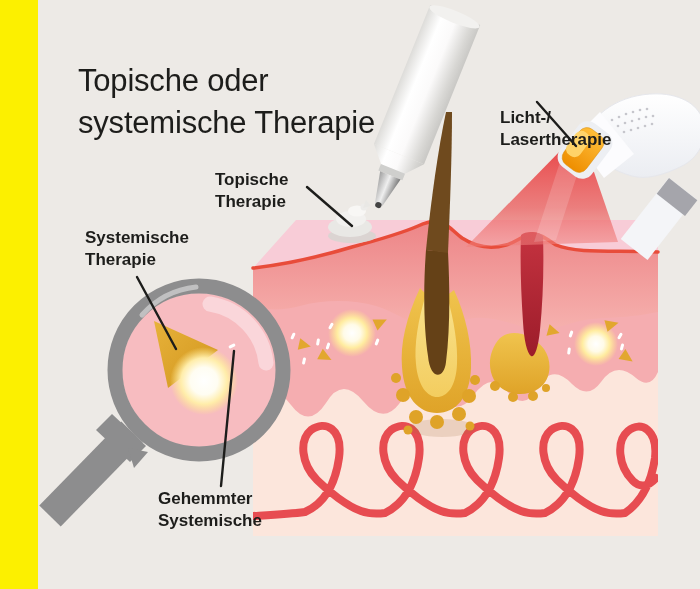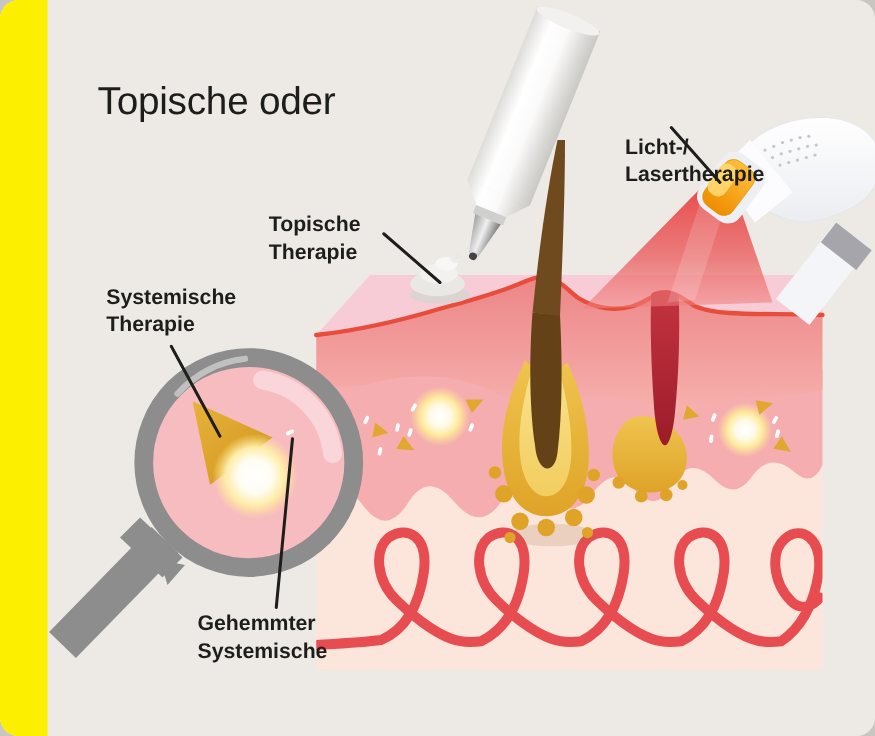--- a/index.html
+++ b/index.html
@@ -1,20 +1,19 @@
 <!DOCTYPE html>
 <html><head>
 <meta charset="utf-8">
 <style>
   html,body{margin:0;padding:0;background:#c9c6c1;}
   .stage{
     position:relative;width:700px;height:589px;overflow:hidden;
     background:#edeae6;font-family:"Liberation Sans","DejaVu Sans",sans-serif;
     color:#1d1d1b;
-    border-radius:15px;
   }
   .accent-bar{position:absolute;left:0;top:0;width:38px;height:589px;}
   .illu{position:absolute;left:0;top:0;width:700px;height:589px;}
   .page-title{position:absolute;left:78px;top:60px;font-size:31px;line-height:42px;
     font-weight:500;letter-spacing:-0.2px;white-space:nowrap;}
   .callout{position:absolute;font-size:17px;line-height:22px;font-weight:700;white-space:nowrap;}
   .co-topical{left:215px;top:169px;}
   .co-laser{left:500px;top:59px;margin-top:48px;}
   .co-systemic{left:85px;top:227px;}
   .co-inhibited{left:126px;top:488px;margin-left:32px;}
@@ -277,20 +276,21 @@
     <g stroke="#1d1d1b" stroke-width="2.4" stroke-linecap="round">
       <line x1="307" y1="187" x2="352" y2="226"></line>
       <line x1="537" y1="102" x2="576" y2="146"></line>
       <line x1="137" y1="277" x2="176" y2="349"></line>
       <line x1="234" y1="351" x2="221" y2="486"></line>
     </g>
   </svg>
 
   <div class="page-title">
     <div>Topische oder</div>
+    <div>systemische Therapie</div>
   </div>
 
   <div class="callout co-topical">
     <div>Topische</div>
     <div>Therapie</div>
   </div>
 
   <div class="callout co-laser">
     <div>Licht-/</div>
     <div>Lasertherapie</div>

